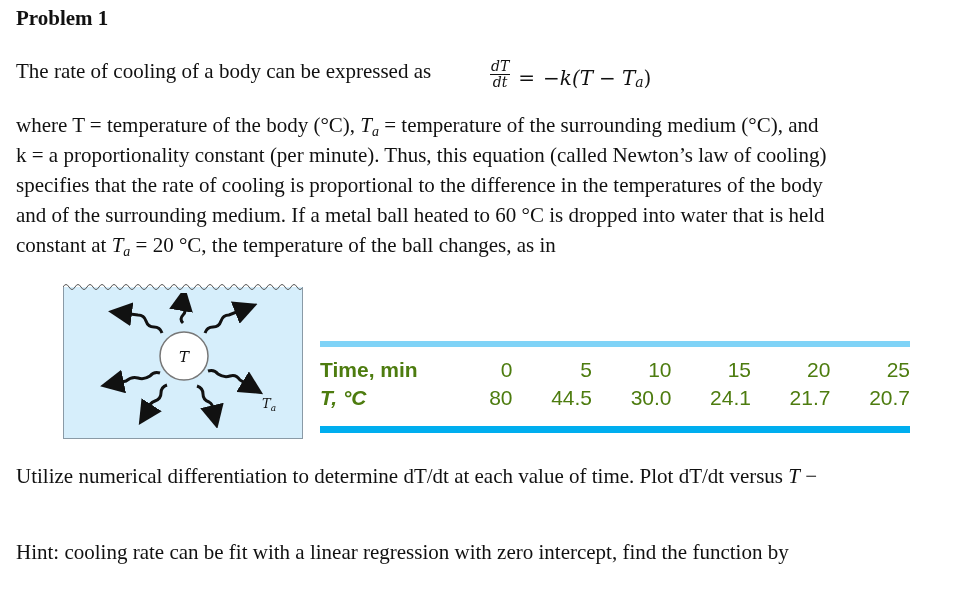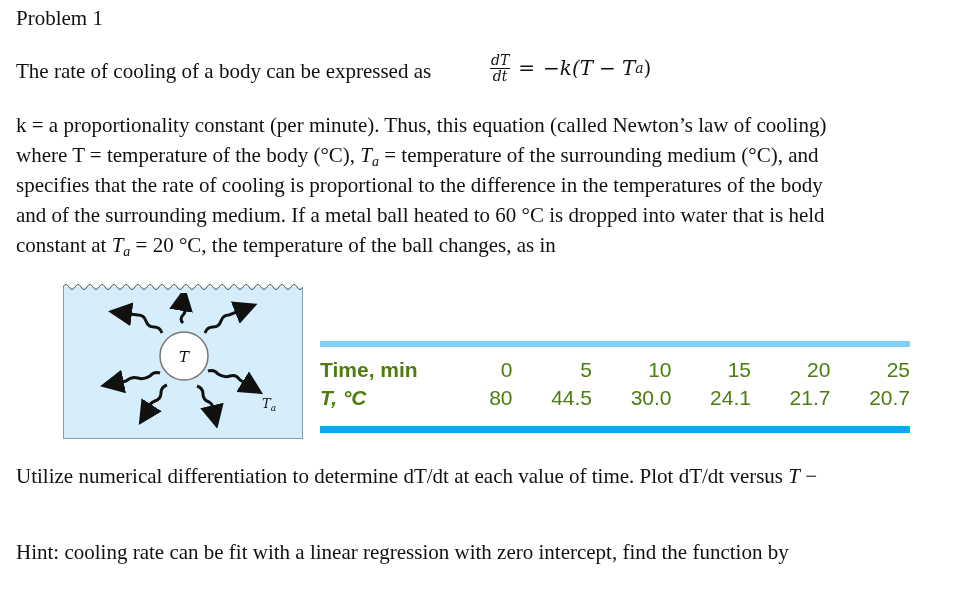--- a/index.html
+++ b/index.html
@@ -3,25 +3,25 @@
   <meta charset="utf-8">
   <style>
     html, body { margin: 0; padding: 0; background: #ffffff; }
     body {
       width: 970px; height: 606px; position: relative; overflow: hidden;
       font-family: "Liberation Serif", "DejaVu Serif", serif;
       color: #111111;
     }
     .abs { position: absolute; }
     .title {
-      left: 16px; top: 6px; font-size: 21px; font-weight: normal;
+      left: 16px; top: 6px; font-size: 21px; font-weight: bold;
     }
     .para { font-size: 21px; line-height: 30px; white-space: nowrap; }
     .intro { left: 16px; top: 56px; }
-    .eq { left: 490px; top: 46px; height: 44px; display: flex; align-items: center; font-family: "DejaVu Serif", serif; font-size: 20px; }
+    .eq { left: 490px; top: 46px; height: 44px; display: flex; align-items: flex-end; font-family: "DejaVu Serif", serif; font-size: 20px; }
     .frac { display: inline-flex; flex-direction: column; align-items: center; font-style: italic; font-size: 14px; line-height: 15px; margin-right: 8px; }
     .frac .num { border-bottom: 1px solid #111; padding: 0 1px; }
     .eq .rhs { font-style: italic; }
     .eq .sym { font-style: normal; margin: 0 6px; }
     .body-p { left: 16px; top: 110px; width: 940px; }
     .body-p .line { display: block; height: 30px; }
     .ital { font-style: italic; }
     sub { font-size: 14px; vertical-align: -4px; font-style: italic; }
 
     
@@ -64,22 +64,22 @@
   </span>
   <span>=</span>
   <span class="rhs" style="margin-left:8px">−k(T</span>
   <span class="sym">−</span>
   <span class="rhs">T</span>
     <sub>a</sub>
   <span>)</span>
 </div>
 
 <div class="abs para body-p">
+  <span class="line"><span>where T = temperature of the body (°C), </span><span class="ital">T</span><sub>a</sub><span> = temperature of the surrounding medium (°C), and</span></span>
   <span class="line">k = a proportionality constant (per minute). Thus, this equation (called Newton’s law of cooling)</span>
-  <span class="line"><span>where T = temperature of the body (°C), </span><span class="ital">T</span><sub>a</sub><span> = temperature of the surrounding medium (°C), and</span></span>
   <span class="line">specifies that the rate of cooling is proportional to the difference in the temperatures of the body</span>
   <span class="line">and of the surrounding medium. If a metal ball heated to 60 °C is dropped into water that is held</span>
   <span class="line"><span>constant at </span><span class="ital">T</span><sub>a</sub><span> = 20 °C, the temperature of the ball changes, as in</span></span>
 </div>
 
 <div class="abs tank"></div>
 <svg class="abs waves" viewBox="0 0 240 10" preserveAspectRatio="none">
   <path d="M0 6 q3 -5 6 0 t6 0 t6 0 t6 0 t6 0 t6 0 t6 0 t6 0 t6 0 t6 0 t6 0 t6 0 t6 0 t6 0 t6 0 t6 0 t6 0 t6 0 t6 0 t6 0 t6 0 t6 0 t6 0 t6 0 t6 0 t6 0 t6 0 t6 0 t6 0 t6 0 t6 0 t6 0 t6 0 t6 0 t6 0 t6 0 t6 0 t6 0 t6 0 t6 0" fill="none" stroke="#555" stroke-width="1"></path>
   <line x1="0.5" y1="6" x2="0.5" y2="10" stroke="#8a9aa6"></line>
   <line x1="239.5" y1="6" x2="239.5" y2="10" stroke="#8a9aa6"></line>

